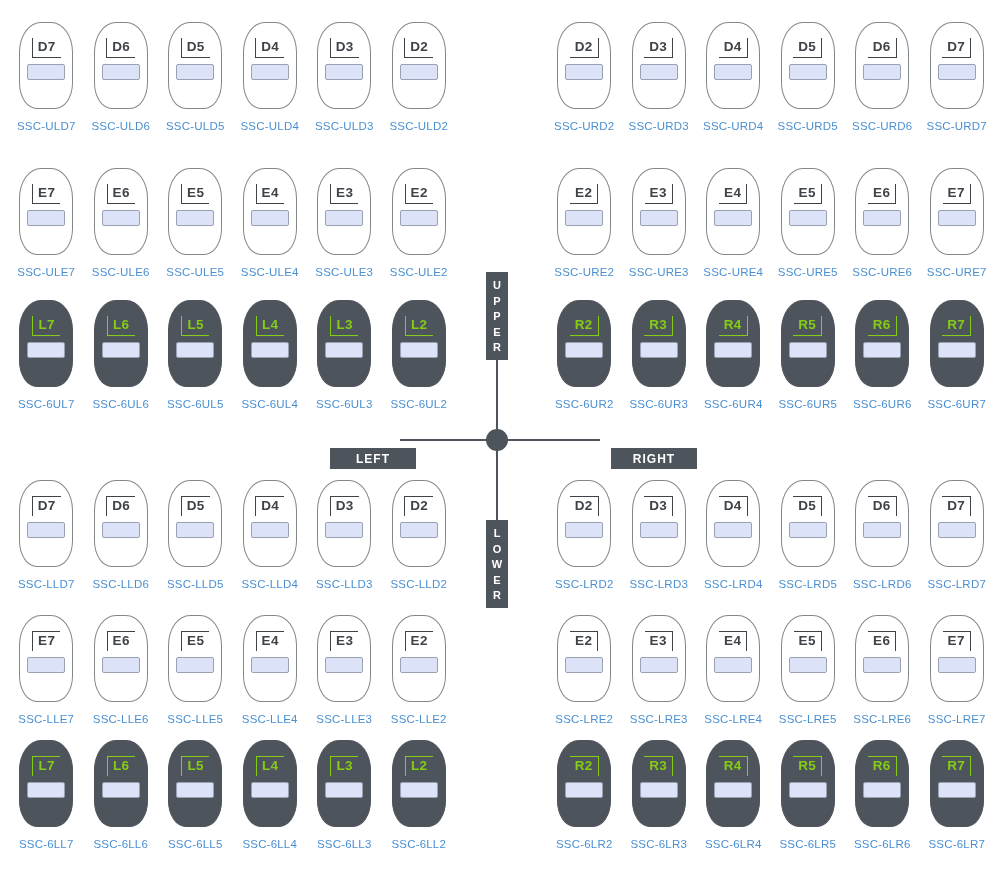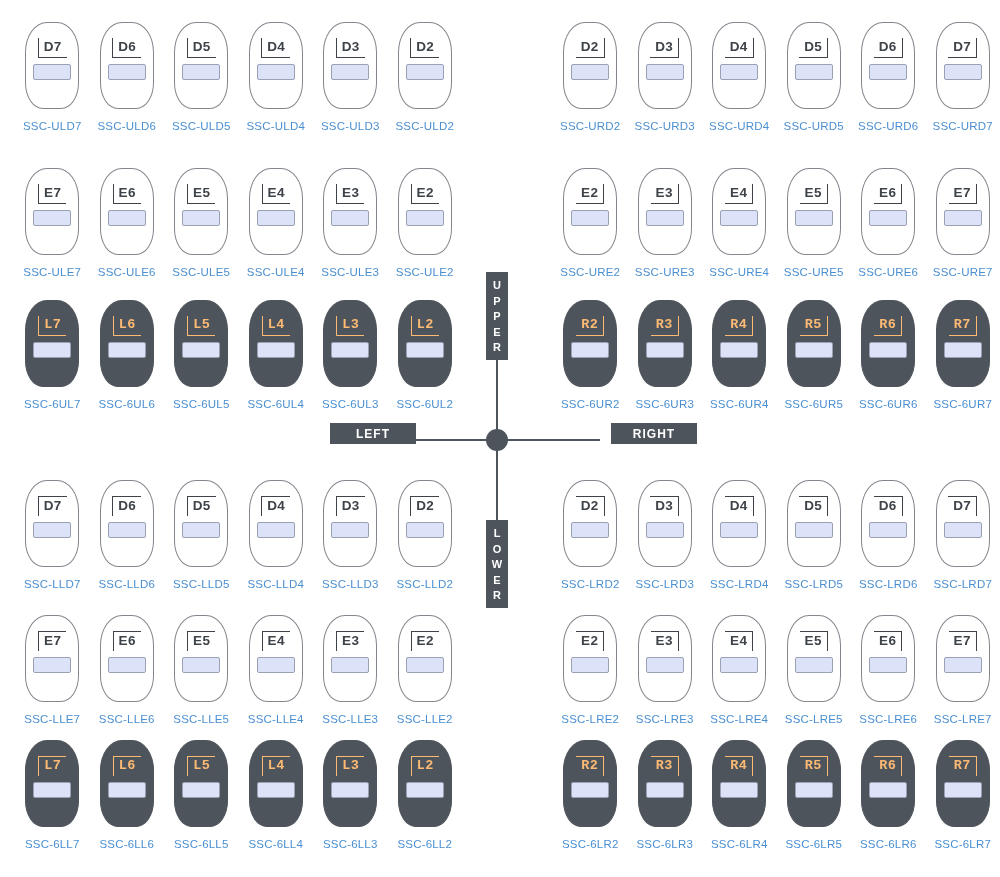--- a/index.html
+++ b/index.html
@@ -7,21 +7,21 @@
   body { font-family: "Liberation Sans", sans-serif; }
 
   .chart {
     position: relative;
     width: 1000px;
     height: 877px;
     background: #ffffff;
     overflow: hidden;
   }
 
-  .tooth-row { display: flex; padding-left: 15px; }
+  .tooth-row { display: flex; padding-left: 9px; }
   .group { display: flex; }
   .spacer { flex: 0 0 91px; width: 91px; }
 
   .tooth-cell {
     width: 74.5px;
     display: flex;
     flex-direction: column;
     align-items: center;
     cursor: pointer;
   }
@@ -44,21 +44,21 @@
 
   .palmer {
     display: inline-block;
     font-size: 13.5px;
     font-weight: 700;
     letter-spacing: 0.4px;
     line-height: 1.15;
     color: var(--ink, #3E4349);
     padding: 1px 5px 2px 5px;
   }
-  .tooth.dark .palmer { color: #fdba74; font-family: Liberation Mono, monospace; }
+  .tooth.dark .palmer { color: #84cc16; }
   .palmer.arch-upper { border-bottom: 1.6px solid currentColor; }
   .palmer.arch-lower { border-top: 1.6px solid currentColor; }
   .palmer.side-left  { border-left: 1.6px solid currentColor; }
   .palmer.side-right { border-right: 1.6px solid currentColor; }
 
   .band {
     width: 38px;
     height: 16px;
     margin-top: 6px;
     background: var(--band, #DCE2F8);
@@ -92,21 +92,21 @@
     width: 22px;
     font-size: 11px;
     text-align: center;
     padding-top: 6px;
     overflow: hidden;
   }
   .stack { white-space: pre-line; line-height: 15.5px; }
   .v-badge.upper { top: 272px; height: 88px; }
   .v-badge.lower { top: 520px; height: 88px; }
   .h-badge {
-    top: 423px;
+    top: 448px;
     width: 86px;
     height: 21px;
     font-size: 12px;
     letter-spacing: 1px;
     display: flex;
     align-items: center;
     justify-content: center;
   }
   .h-badge.left  { left: 330px; }
   .h-badge.right { left: 579px; margin-left: 32px; }

